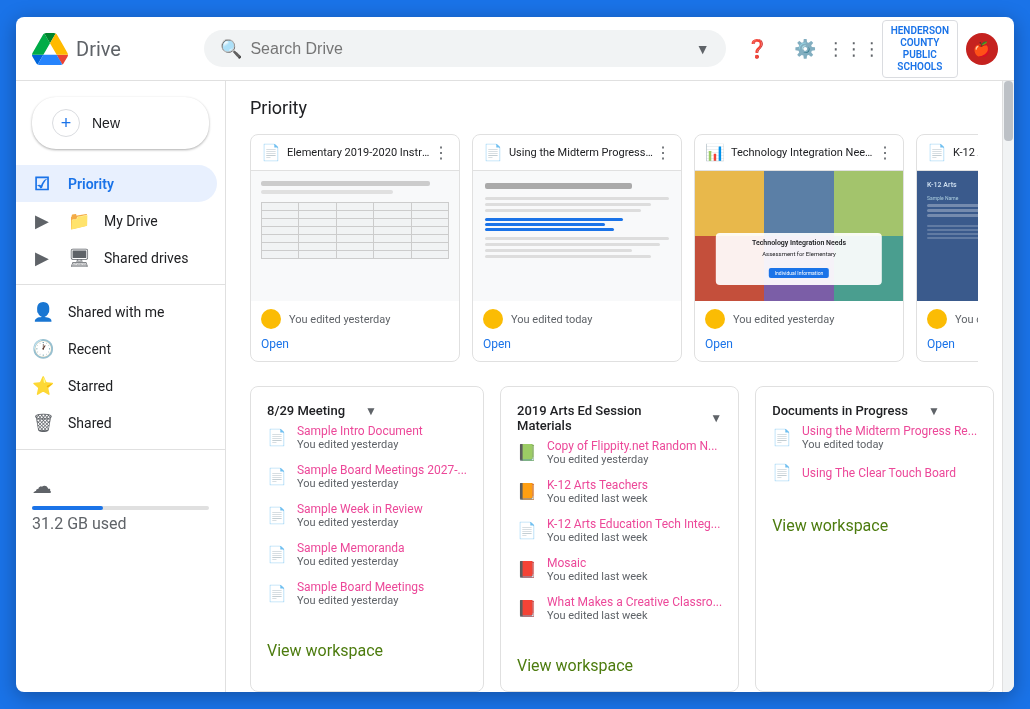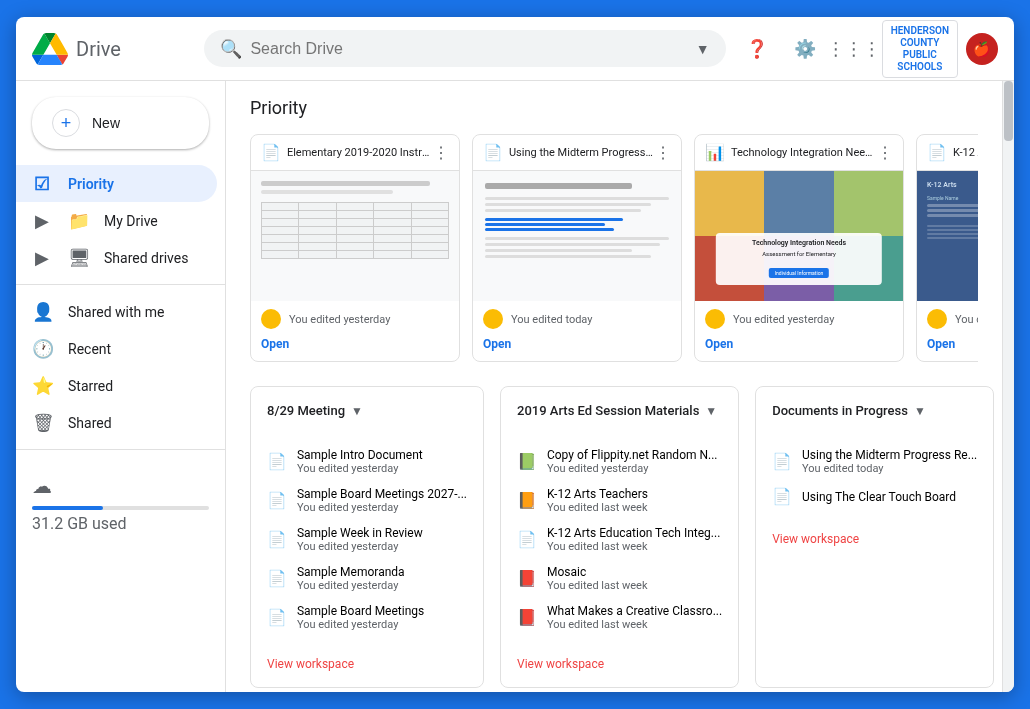--- a/index.html
+++ b/index.html
@@ -278,68 +278,68 @@
       gap: 8px;
     }
     .avatar-sm {
       width: 20px;
       height: 20px;
       border-radius: 50%;
       background: #fbbc04;
       flex-shrink: 0;
     }
     .card-meta { font-size: 11px; color: #5f6368; }
-    .card-open { color: #1a73e8; font-size: 12px; font-weight: 700; cursor: pointer; display: block; padding: 0 10px 10px; }
+    .card-open { color: #1a73e8; font-size: 12px; font-weight: 400; cursor: pointer; display: block; padding: 0 10px 10px; }
     
     .workspaces-title {
       font-size: 18px;
       color: #202124;
       margin-bottom: 16px;
       font-weight: 400;
     }
     .workspaces-grid {
       display: grid;
       grid-template-columns: 1fr 1fr 1fr;
       gap: 16px;
     }
     .workspace-card {
       border: 1px solid #e0e0e0;
       border-radius: 8px;
       padding: 16px;
     }
     .workspace-header {
       display: flex;
       align-items: center;
-      gap: 6px;
-      margin-bottom: 24px;
+      gap: 20px;
+      margin-bottom: 0;
       font-size: 13px;
       font-weight: 500;
       color: #202124;
       cursor: pointer;
     }
     .ws-chevron { font-size: 12px; color: #5f6368; }
     .ws-item {
       display: flex;
       align-items: center;
       gap: 10px;
       padding: 6px 0;
       cursor: pointer;
     }
     .ws-doc-icon { font-size: 16px; color: #4285f4; flex-shrink: 0; }
     .ws-doc-icon.green { color: #0f9d58; }
     .ws-doc-icon.yellow { color: #f4b400; }
     .ws-doc-icon.red { color: #db4437; }
     .ws-item-text {}
-    .ws-item-name { font-size: 12px; color: #000000; white-space: nowrap; overflow: hidden; text-overflow: ellipsis; max-width: 180px; }
+    .ws-item-name { font-size: 12px; color: #ec4899; white-space: nowrap; overflow: hidden; text-overflow: ellipsis; max-width: 180px; }
     .ws-item-meta { font-size: 11px; color: #5f6368; }
     .view-workspace {
-      font-size: 12px;
-      color: #ef4444;
+      font-size: 16px;
+      color: #4d7c0f;
       cursor: pointer;
-      margin-top: 20px;
+      margin-top: 28px;
       display: block;
     }
     
     ::-webkit-scrollbar { width: 8px; }
     ::-webkit-scrollbar-track { background: #f1f3f4; }
     ::-webkit-scrollbar-thumb { background: #bdc1c6; border-radius: 4px; }
   </style>
 </head>
 <body>
 

